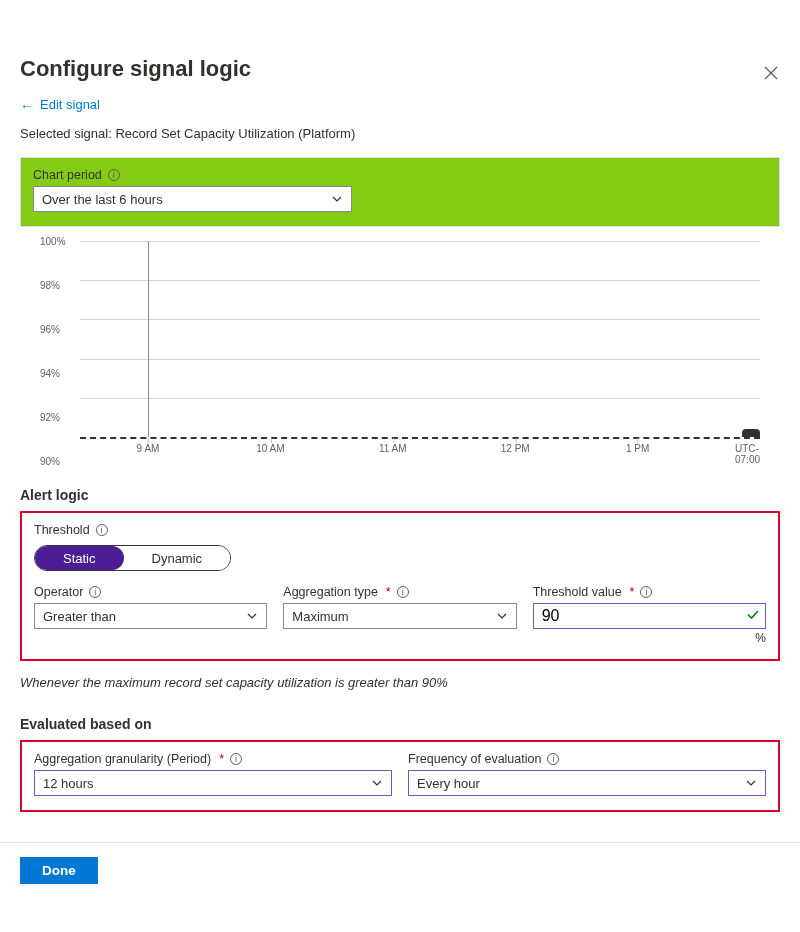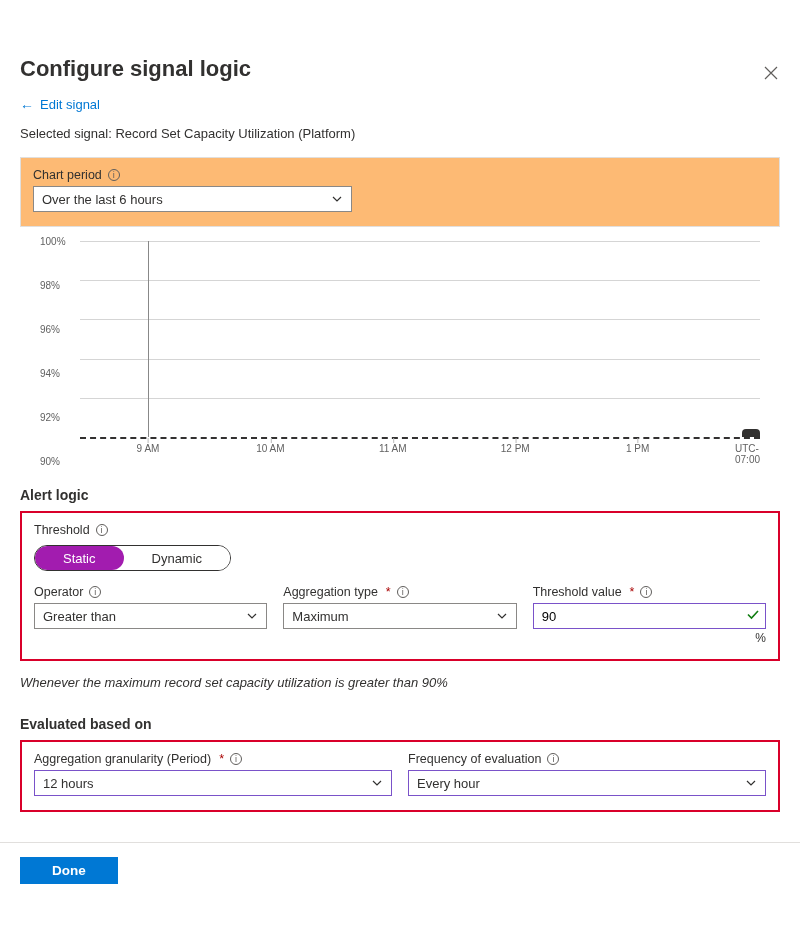--- a/index.html
+++ b/index.html
@@ -14,21 +14,21 @@
   .panel { padding: 16px 20px 20px 20px; }
   .header-row { display: flex; align-items: center; justify-content: space-between; margin-top: 36px; }
   .title { font-size: 22px; font-weight: 600; margin: 4px 0 14px 0; }
   .close-x { font-size: 18px; color: #605e5c; cursor: pointer; padding: 4px 2px; line-height: 1; }
   .back-link { color: #0078d4; font-size: 13px; cursor: pointer; display: inline-flex; align-items: center; gap: 6px; margin-bottom: 14px; }
   .back-link .arrow { font-size: 14px; }
   .selected-signal { font-size: 13px; margin-bottom: 16px; }
   .selected-signal .lbl { font-weight: 400; }
 
   .period-bar {
-    background: #fdba74;
+    background: #84cc16;
     border: 1px solid #e1dfdd;
     padding: 10px 12px 14px 12px;
     margin-bottom: 10px;
   }
   .field-label-row { display: flex; align-items: center; gap: 6px; font-size: 12.5px; margin-bottom: 4px; color: #323130; }
   .info-icon {
     width: 12px; height: 12px; border: 1px solid #605e5c; border-radius: 50%;
     display: inline-flex; align-items: center; justify-content: center;
     font-size: 9px; color: #605e5c; line-height: 1;
   }
@@ -85,44 +85,44 @@
   }
 
   .toggle-pill {
     display: inline-flex; border: 1px solid #323130; border-radius: 18px;
     overflow: hidden; height: 26px; margin-top: 4px;
   }
   .toggle-opt {
     padding: 0 28px; display: flex; align-items: center; font-size: 13px;
     cursor: pointer; background: #fff;
   }
-  .toggle-opt.active { background: #a21caf; color: #fff; border-radius: 18px; }
+  .toggle-opt.active { background: #4c1d95; color: #fff; border-radius: 18px; }
 
   .row3 { display: flex; gap: 16px; margin-top: 14px; }
   .col { flex: 1 1 0; min-width: 0; }
   .thresh-input-wrap { position: relative; }
   .thresh-input {
     width: 100%; height: 26px; border: 1px solid #7a52c9;
-    padding: 0 26px 0 8px; font-size: 13px; font-family: inherit;
+    padding: 0 26px 0 8px; font-size: 16px; font-family: inherit;
   }
   .check-icon {
     position: absolute; right: 6px; top: 50%; transform: translateY(-50%);
     color: #107c10;
   }
   .unit { text-align: right; font-size: 12px; margin-top: 2px; color: #323130; }
 
   .preview-title { font-size: 13.5px; font-weight: 600; margin-top: 14px; }
   .preview-text { font-style: italic; color: #323130; margin-top: 6px; font-size: 13px; }
 
   .row2 { display: flex; gap: 16px; }
 
   .footer-sep { border-top: 1px solid #e1dfdd; margin: 30px -20px 14px -20px; }
   .done-btn {
     background: #0078d4; color: #fff; border: none;
-    padding: 6px 32px; font-size: 13.5px; font-weight: 600;
+    padding: 6px 22px; font-size: 13.5px; font-weight: 600;
     cursor: pointer;
   }
 </style>
 </head>
 <body>
 
 <div class="panel">
   <div class="header-row">
     <div class="title">Configure signal logic</div>
     <div class="close-x">

